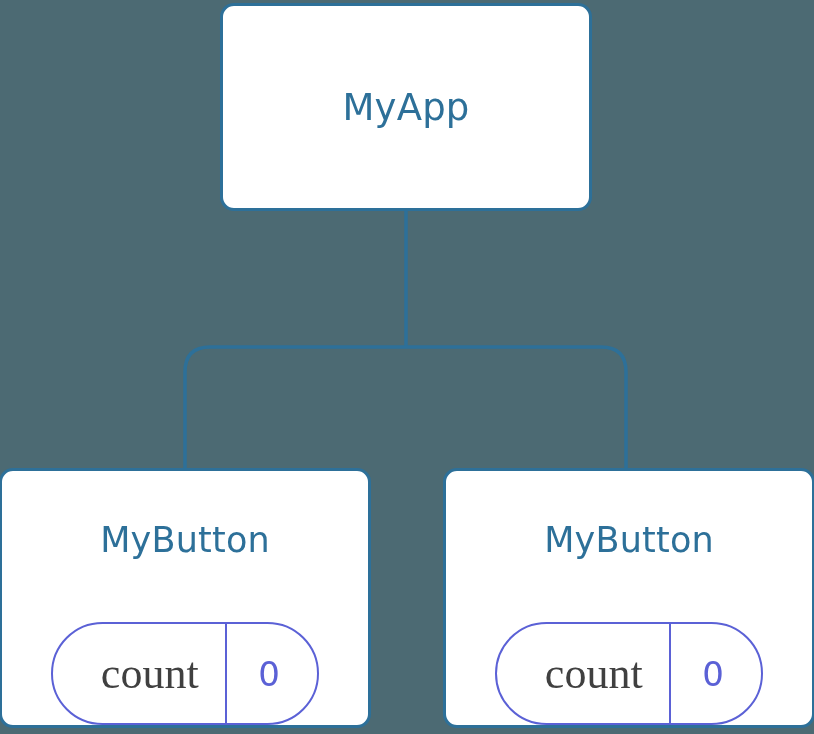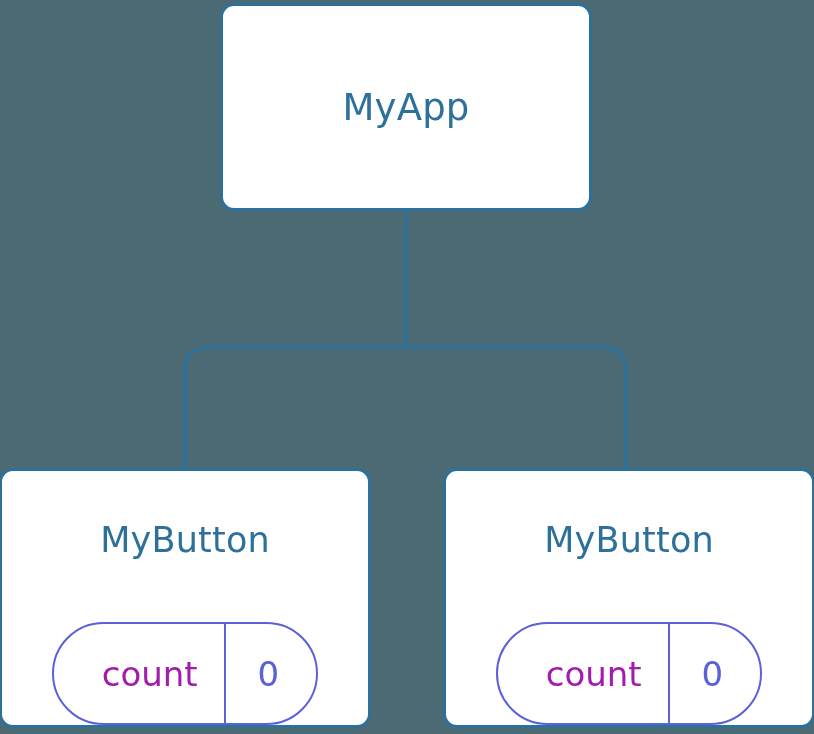--- a/index.html
+++ b/index.html
@@ -78,26 +78,27 @@
     border-radius: 52px;
     box-sizing: border-box;
     overflow: hidden;
     background: #ffffff;
   }
   .state-key {
     display: flex;
     align-items: center;
     justify-content: center;
     padding: 0 26px 0 48px;
-    color: #a21caf;
-    font-size: 34px;
+    color: #404040;
+    font-size: 44px;
     line-height: 1;
     white-space: nowrap;
     min-width: 170px;
     box-sizing: border-box;
+    font-family: Liberation Serif, serif;
   }
   .state-divider {
     width: 2.5px;
     background: #5b61d6;
     flex: 0 0 auto;
   }
   .state-val {
     display: flex;
     align-items: center;
     justify-content: center;

